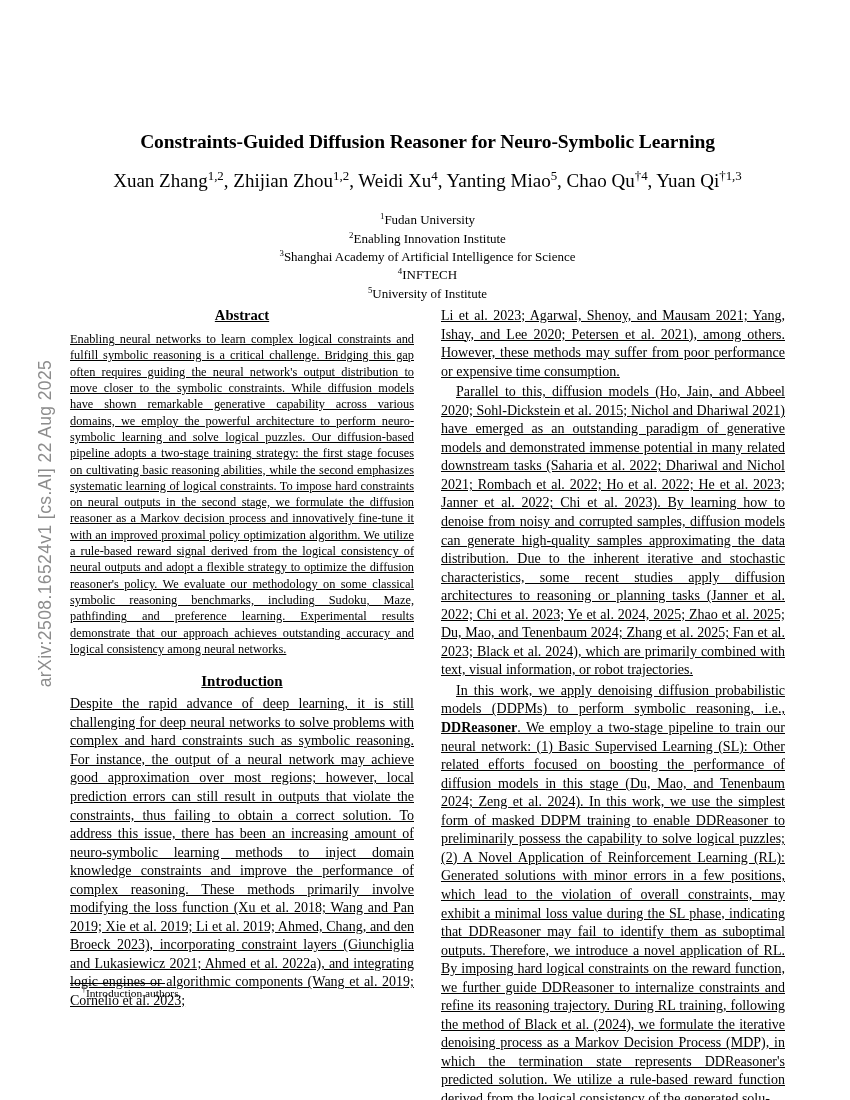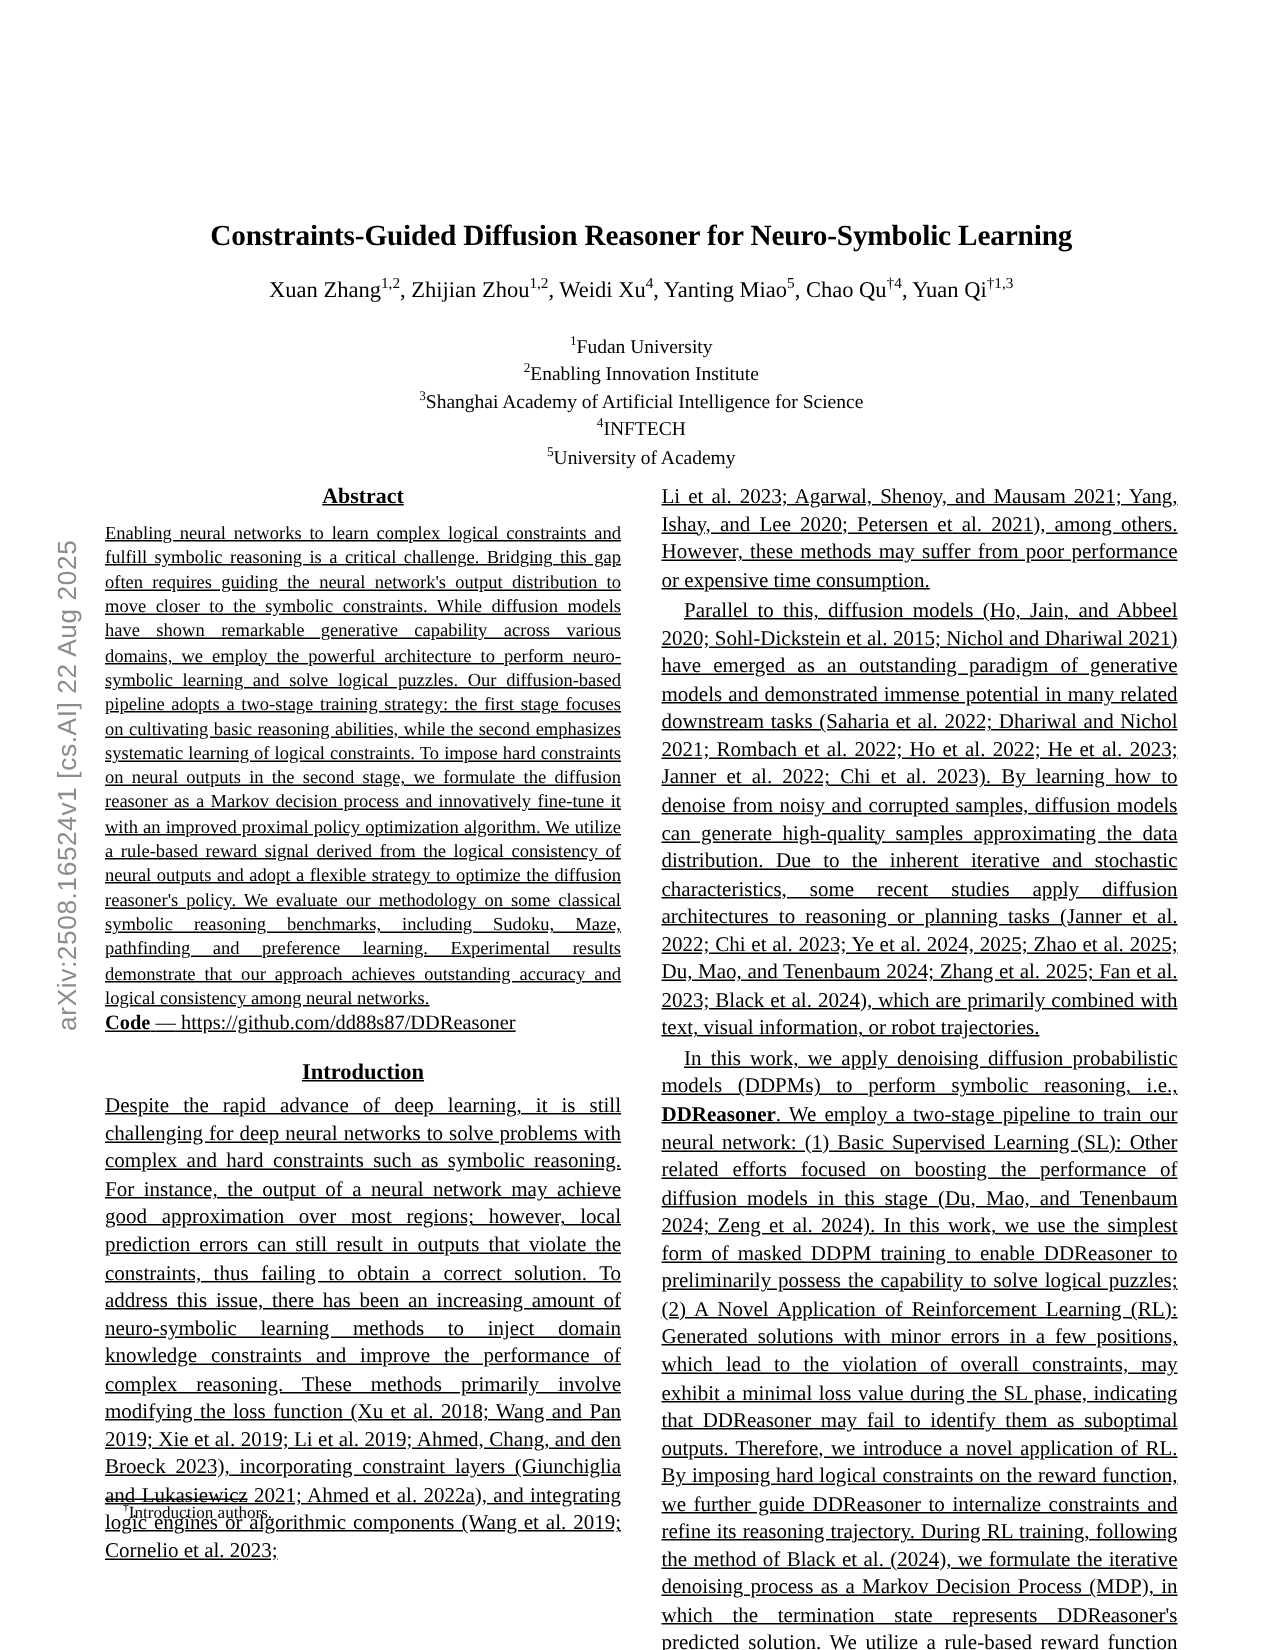--- a/index.html
+++ b/index.html
@@ -36,38 +36,38 @@
     font-size: 17.5px;
     letter-spacing: 0.4px;
     color: #8c8c8c;
     white-space: nowrap;
   }
 
   
   #page {
     position: absolute;
     left: 70px;
-    top: 16px;
+    top: 0;
     width: 715px;
     height: 884px;
   }
 
   #title-block {
     padding-top: 130px;
     text-align: center;
   }
   #paper-title {
     font-size: 19.5px;
     font-weight: bold;
     letter-spacing: -0.1px;
     line-height: 1.25;
     margin: 0;
   }
   #author-line {
-    font-size: 15px;
+    font-size: 19px;
     margin-top: 15px;
     line-height: 1.3;
   }
   #affiliations {
     margin-top: 17px;
     font-size: 13px;
     line-height: 1.42;
   }
   sup {
     font-size: 0.68em;
@@ -158,32 +158,31 @@
 <div id="page">
 
   <div id="title-block">
     <h1 id="paper-title">Constraints-Guided Diffusion Reasoner for Neuro-Symbolic Learning</h1>
     <div id="author-line">Xuan Zhang<sup>1,2</sup>, Zhijian Zhou<sup>1,2</sup>, Weidi Xu<sup>4</sup>, Yanting Miao<sup>5</sup>, Chao Qu<sup>†4</sup>, Yuan Qi<sup>†1,3</sup></div>
     <div id="affiliations">
       <div><sup>1</sup><span>Fudan University</span></div>
       <div><sup>2</sup><span>Enabling Innovation Institute</span></div>
       <div><sup>3</sup><span>Shanghai Academy of Artificial Intelligence for Science</span></div>
       <div><sup>4</sup><span>INFTECH</span></div>
-      <div><sup>5</sup><span>University of Academy</span></div>
+      <div><sup>5</sup><span>University of Institute</span></div>
     </div>
   </div>
 
   <div id="columns">
 
     <div class="column col-left">
 
       <h2 class="section-head">Abstract</h2>
       <p class="body abstract-text">Enabling neural networks to learn complex logical constraints and fulfill symbolic reasoning is a critical challenge. Bridging this gap often requires guiding the neural network's output distribution to move closer to the symbolic constraints. While diffusion models have shown remarkable generative capability across various domains, we employ the powerful architecture to perform neuro-symbolic learning and solve logical puzzles. Our diffusion-based pipeline adopts a two-stage training strategy: the first stage focuses on cultivating basic reasoning abilities, while the second emphasizes systematic learning of logical constraints. To impose hard constraints on neural outputs in the second stage, we formulate the diffusion reasoner as a Markov decision process and innovatively fine-tune it with an improved proximal policy optimization algorithm. We utilize a rule-based reward signal derived from the logical consistency of neural outputs and adopt a flexible strategy to optimize the diffusion reasoner's policy. We evaluate our methodology on some classical symbolic reasoning benchmarks, including Sudoku, Maze, pathfinding and preference learning. Experimental results demonstrate that our approach achieves outstanding accuracy and logical consistency among neural networks.</p>
 
-      <p class="body main-text code-line"><b>Code</b> <span>—</span> <span>https://github.com/dd88s87/DDReasoner</span></p>
 
       <h2 class="section-head" id="intro-head">Introduction</h2>
       <p class="body main-text">Despite the rapid advance of deep learning, it is still challenging for deep neural networks to solve problems with complex and hard constraints such as symbolic reasoning. For instance, the output of a neural network may achieve good approximation over most regions; however, local prediction errors can still result in outputs that violate the constraints, thus failing to obtain a correct solution. To address this issue, there has been an increasing amount of neuro-symbolic learning methods to inject domain knowledge constraints and improve the performance of complex reasoning. These methods primarily involve modifying the loss function (Xu et al. 2018; Wang and Pan 2019; Xie et al. 2019; Li et al. 2019; Ahmed, Chang, and den Broeck 2023), incorporating constraint layers (Giunchiglia and Lukasiewicz 2021; Ahmed et al. 2022a), and integrating logic engines or algorithmic components (Wang et al. 2019; Cornelio et al. 2023;</p>
 
       <div id="footnote">
         <div id="footnote-rule"></div>
         <div id="footnote-text"><sup>†</sup><span>Introduction authors.</span></div>
       </div>
 
     </div>

